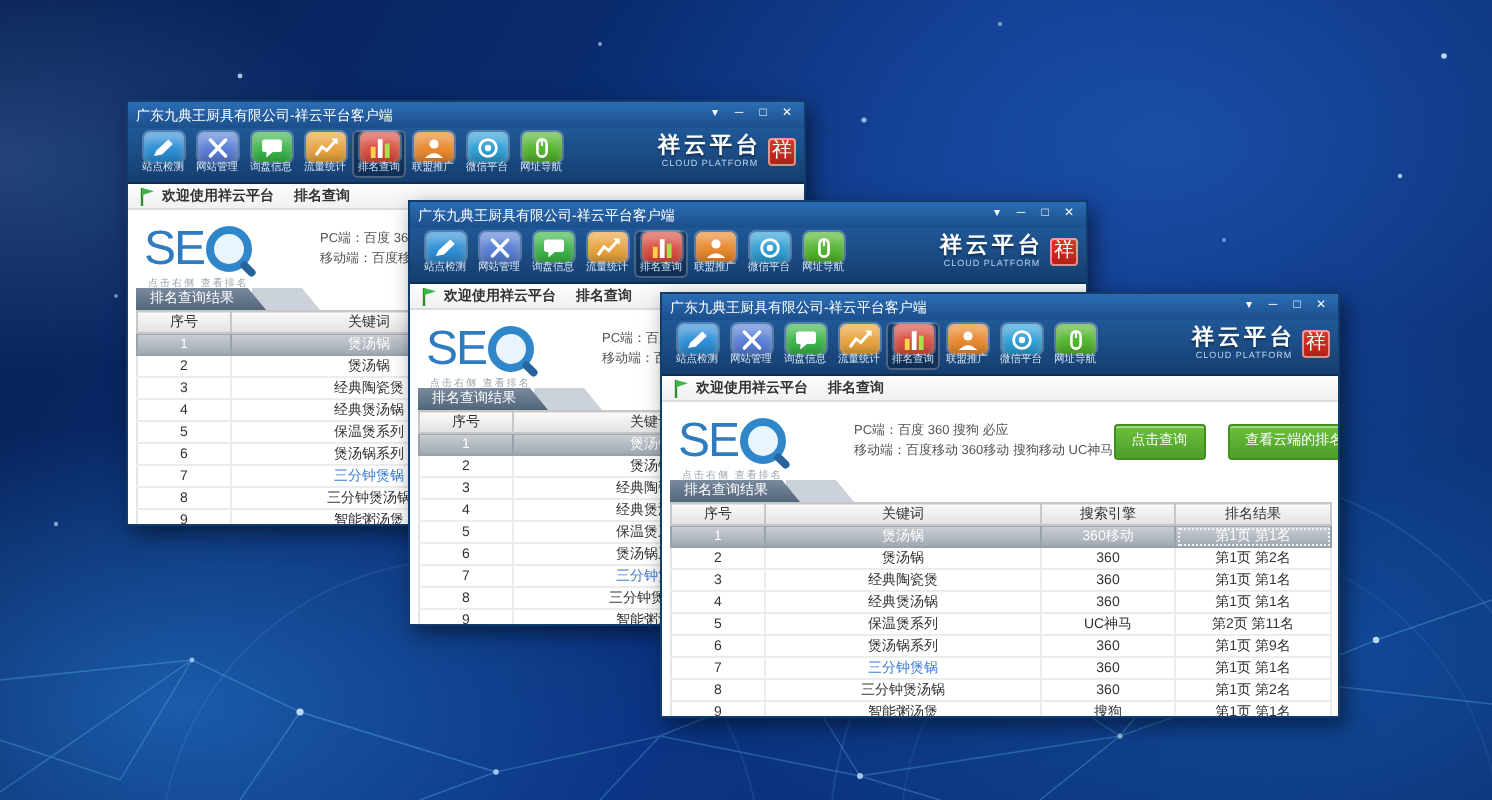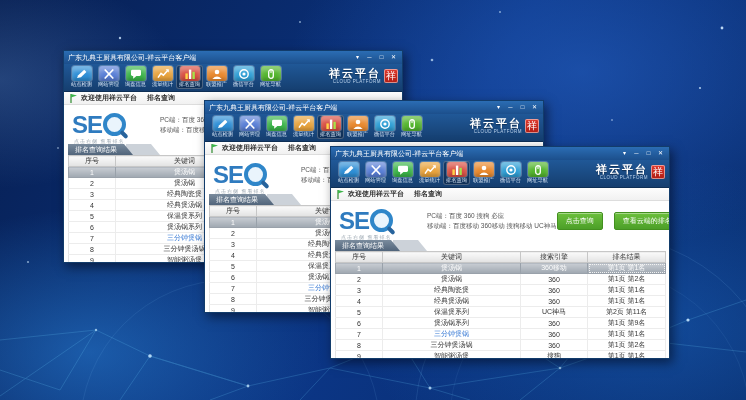--- a/index.html
+++ b/index.html
@@ -48,39 +48,39 @@
   .tool.active{background:rgba(8,26,52,.45);box-shadow:inset 0 0 0 1px rgba(255,255,255,.25);}
   .tool .tile{
     width:20px;height:15px;margin:0 auto;border-radius:3px;
     box-shadow:inset 0 5px 4px rgba(255,255,255,.35), inset 0 -3px 3px rgba(0,0,0,.18), 0 0 0 1px rgba(255,255,255,.25);
     display:flex;align-items:center;justify-content:center;
   }
   .tool .tile svg{width:12px;height:10px;display:block;}
   .tool .tlabel{display:block;color:#d8e6f6;font-size:6px;line-height:7px;white-space:nowrap;transform:scale(.88);transform-origin:center;}
 
   .brand{margin-left:auto;display:flex;align-items:center;gap:3px;padding-top:3px;}
-  .brand-text{text-align:right;color:#fff;line-height:1;}
+  .brand-text{text-align:center;color:#fff;line-height:1;}
   .brand-name{font-size:11px;font-weight:bold;letter-spacing:2px;font-family:"Liberation Serif","DejaVu Serif",serif;text-shadow:0 1px 1px rgba(0,0,0,.4);}
   .brand-sub{font-size:4.5px;color:#bcd3ec;letter-spacing:.5px;margin-top:1px;}
   .brand-badge{
     width:14px;height:14px;background:linear-gradient(#e03a2e,#b01d14);color:#fff;
     font-size:10px;line-height:14px;text-align:center;border-radius:2px;
     box-shadow:inset 0 0 0 1px rgba(255,255,255,.5);font-family:"Liberation Serif","DejaVu Serif",serif;
   }
 
   .breadcrumb{
     height:12px;background:linear-gradient(#fdfdfd,#f1f1f1);border-bottom:1px solid #ddd;
     display:flex;align-items:center;gap:4px;padding:0 6px;color:#333;font-weight:bold;font-size:7px;
   }
   .breadcrumb .crumb2{margin-left:6px;}
 
   .seo-row{height:39px;display:flex;align-items:center;padding:0 8px 0 8px;}
   .seo-logo{display:flex;align-items:flex-start;position:relative;width:88px;flex:0 0 88px;}
   .seo-letters{
-    font-size:24px;font-weight:bold;color:#2f7bbf;letter-spacing:-1px;line-height:24px;
+    font-size:24px;font-weight:normal;color:#2f7bbf;letter-spacing:-1px;line-height:24px;
     font-family:"Liberation Sans","DejaVu Sans",sans-serif;
   }
   .lens{width:15px;height:15px;border:4.5px solid #2f86c9;border-radius:50%;background:#eaf4fc;position:relative;margin-left:1px;margin-top:0px;}
   .lens::after{content:"";position:absolute;width:4px;height:9px;background:#27639c;right:-4px;bottom:-7px;transform:rotate(-45deg);border-radius:2px;}
   .seo-tagline{position:absolute;left:2px;top:25px;font-size:5px;color:#9aa6b0;white-space:nowrap;letter-spacing:1px;}
   .seo-text{color:#555;font-size:6.5px;line-height:10px;white-space:nowrap;}
   .seo-buttons{margin-left:auto;display:flex;gap:11px;padding-right:2px;}
   .gbtn{
     height:16px;line-height:15px;padding:0 8px;border:1px solid #43901f;border-radius:2px;
     background:linear-gradient(#6cc03c,#4c9f28);color:#fff;font-size:7px;cursor:pointer;

